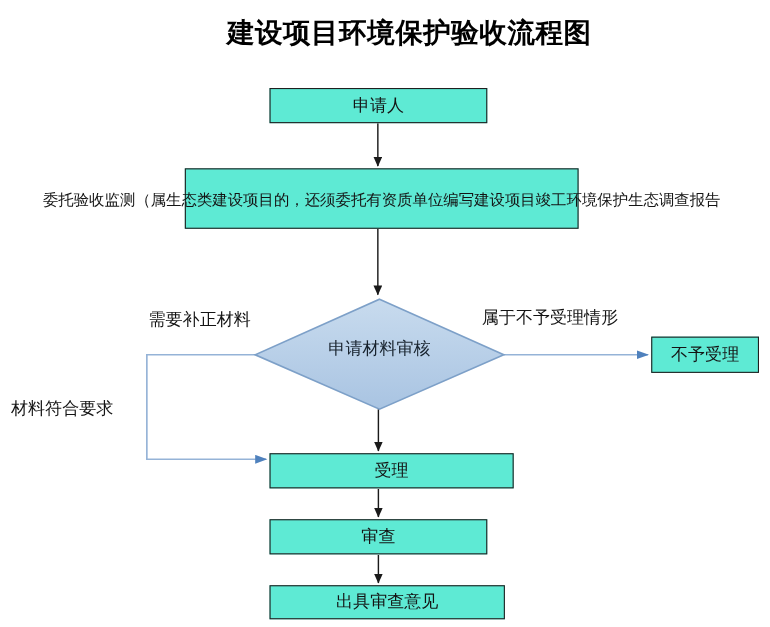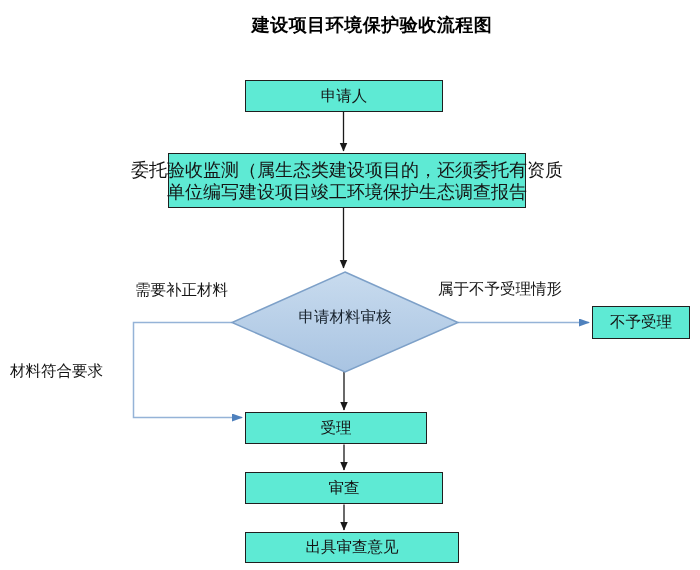--- a/index.html
+++ b/index.html
@@ -14,31 +14,31 @@
   }
   html,body{margin:0;padding:0;background:#fff;}
   .canvas{
     position:relative;width:700px;height:570px;background:#ffffff;
     font-family:"Liberation Sans","DejaVu Sans",sans-serif;
     overflow:hidden;
   }
   .connectors{position:absolute;left:0;top:0;width:700px;height:570px;z-index:0;}
   .title{
     position:absolute;top:13px;left:44px;right:0;text-align:center;
-    font-size:18px;font-weight:bold;color:#000;letter-spacing:.5px;z-index:2;
+    font-size:25px;font-weight:bold;color:#000;letter-spacing:.5px;z-index:2;
   }
   .box{
     position:absolute;background:#5eead4;border:1.6px solid var(--box-border);
     box-sizing:border-box;display:flex;align-items:center;justify-content:center;
     font-size:15.5px;color:var(--text);z-index:2;white-space:nowrap;
   }
   .box-applicant{left:245px;top:80px;width:198px;height:32px;}
-  .box-entrust{left:168px;top:153px;width:358px;height:55px;flex-direction:column;font-size:18px;line-height:22px;}
+  .box-entrust{left:168px;top:153px;width:358px;height:55px;font-size:14px;line-height:22px;}
   .box-not-accepted{left:592px;top:306px;width:98px;height:33px;justify-content:center;}
-  .box-accept{left:245px;top:412px;width:182px;height:32px;font-family:Liberation Serif, serif;}
+  .box-accept{left:245px;top:412px;width:222px;height:32px;font-family:Liberation Serif, serif;}
   .box-examine{left:245px;top:472px;width:198px;height:32px;}
   .box-opinion{left:245px;top:532px;width:214px;height:31px;}
   .edge-label{
     position:absolute;font-size:15.5px;color:var(--text);white-space:nowrap;z-index:2;
   }
   .lbl-submit{left:210px;top:230px;}
   .lbl-need-fix{left:135px;top:280px;}
   .lbl-not-accept{left:438px;top:279px;}
   .lbl-ok{left:10px;top:361px;}
   .diamond-label{

